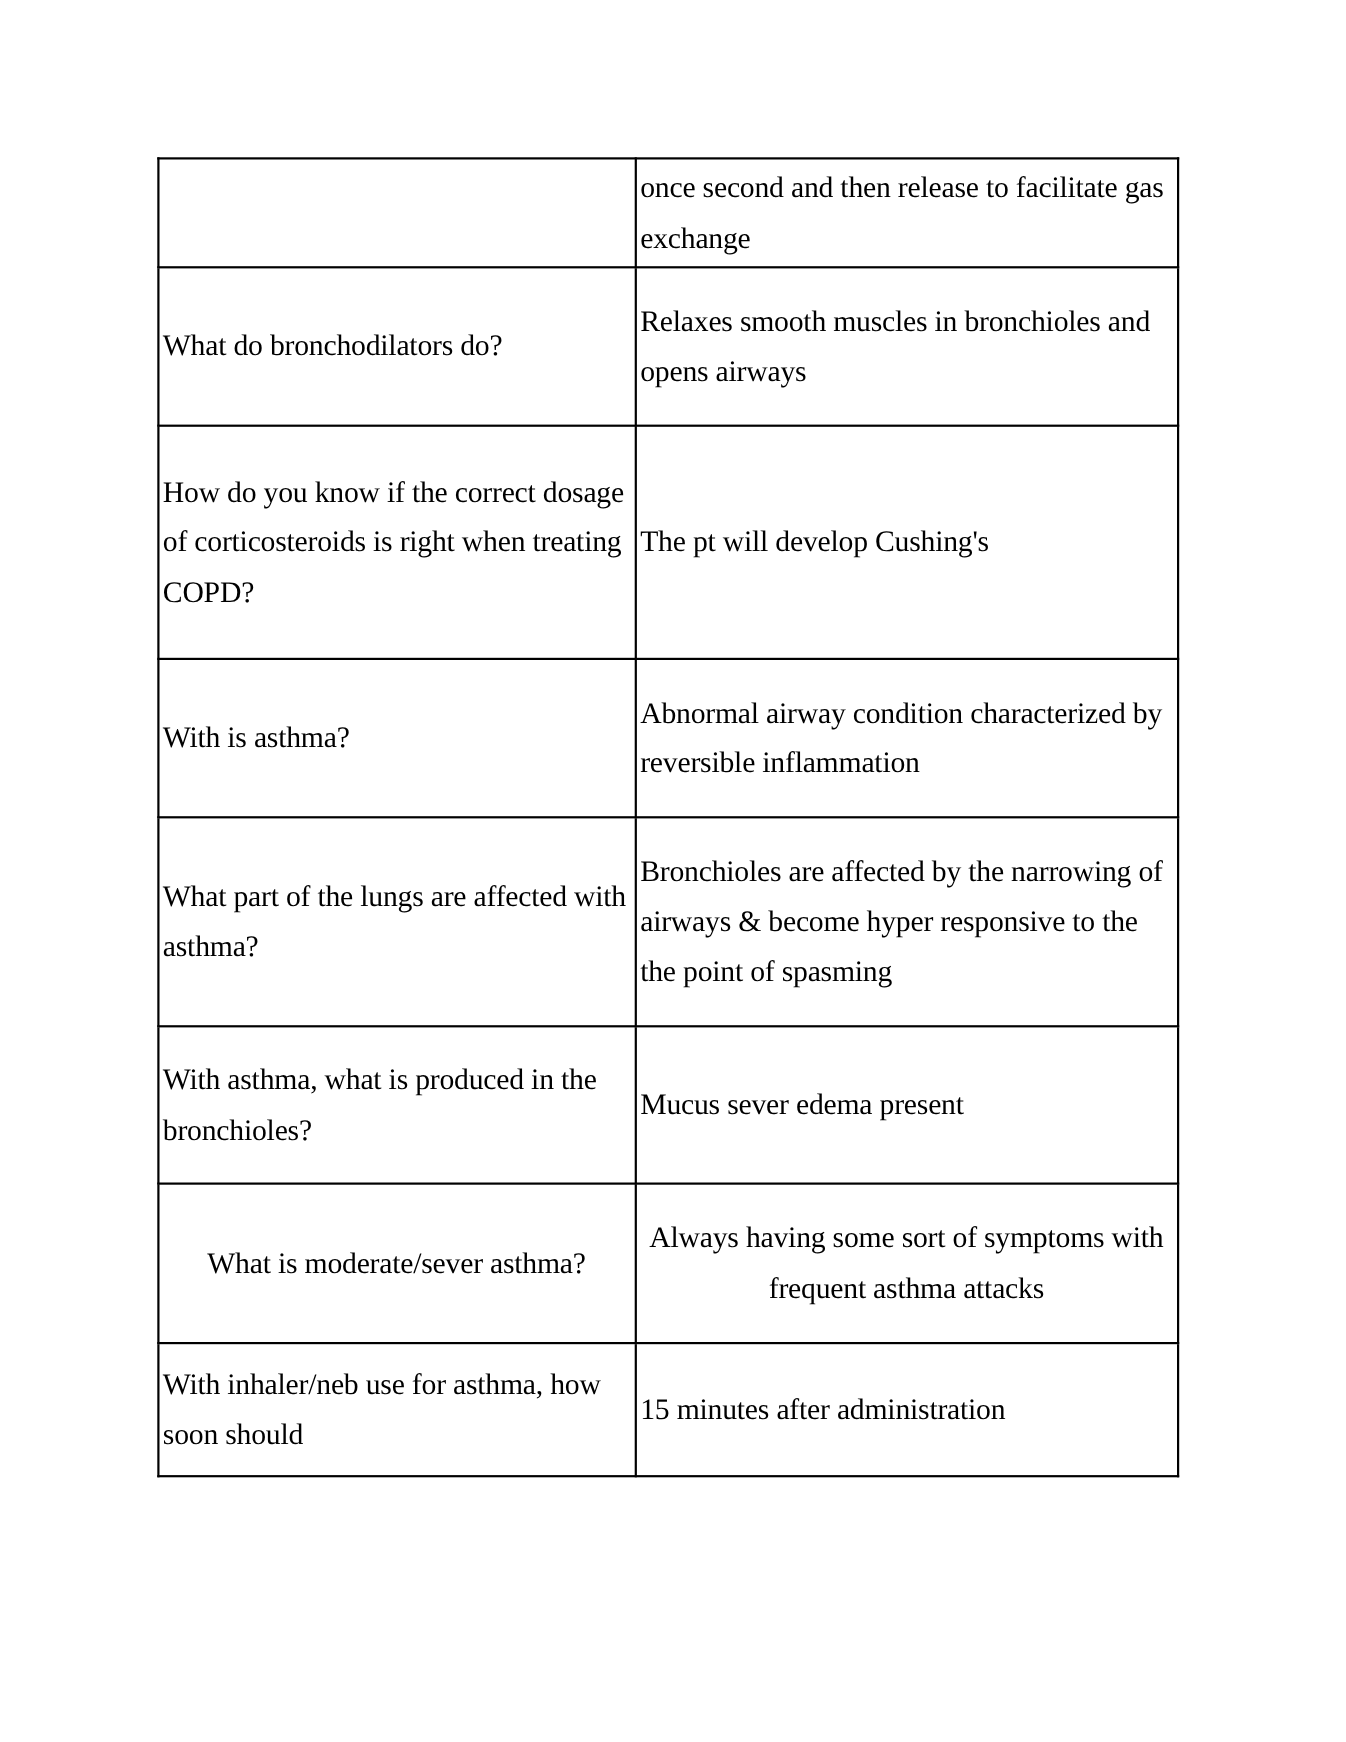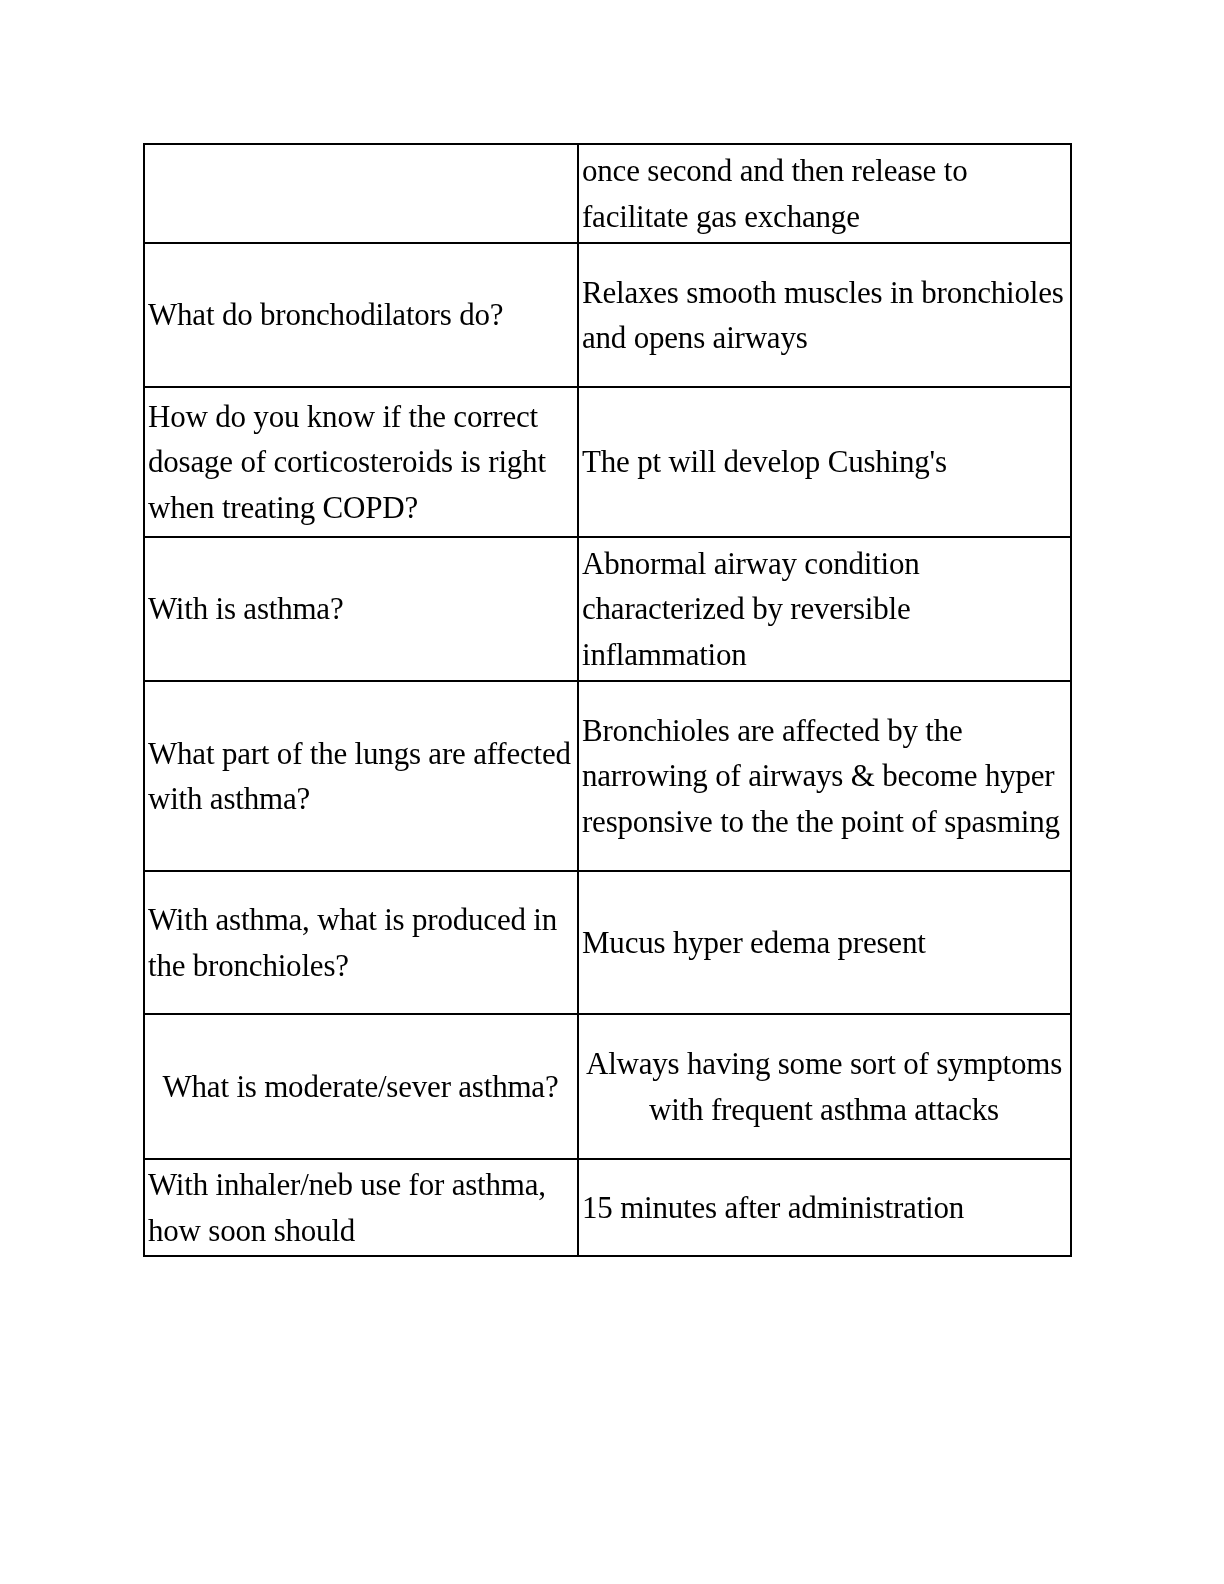--- a/index.html
+++ b/index.html
@@ -20,21 +20,21 @@
       background: #ffffff;
     }
     table.flashcards {
       position: absolute;
       left: 143px;
       top: 143px;
       width: 927px;
       border-collapse: collapse;
       table-layout: fixed;
       font-family: "Liberation Serif", "DejaVu Serif", serif;
-      font-size: 31px;
+      font-size: 27px;
       line-height: 45.5px;
       color: #000000;
     }
     table.flashcards td {
       border: 2px solid #000000;
       padding: 0 4px 0 3px;
       vertical-align: middle;
       overflow: hidden;
       word-wrap: break-word;
     }
@@ -55,39 +55,39 @@
     </colgroup>
     <tbody>
       <tr style="height: 99px;">
         <td class="term"></td>
         <td class="def">once second and then release to facilitate gas exchange</td>
       </tr>
       <tr style="height: 144px; border-radius: 13px;">
         <td class="term">What do bronchodilators do?</td>
         <td class="def">Relaxes smooth muscles in bronchioles and opens airways</td>
       </tr>
-      <tr style="height: 150px;">
+      <tr style="height: 212px;">
         <td class="term">How do you know if the correct dosage of corticosteroids is right when treating COPD?</td>
         <td class="def">The pt will develop Cushing's</td>
       </tr>
       <tr style="height: 144px;">
         <td class="term">With is asthma?</td>
         <td class="def">Abnormal airway condition characterized by reversible inflammation</td>
       </tr>
       <tr style="height: 190px;">
         <td class="term">What part of the lungs are affected with asthma?</td>
         <td class="def">Bronchioles are affected by the narrowing of airways &amp; become hyper responsive to the the point of spasming</td>
       </tr>
       <tr style="height: 143px;">
         <td class="term">With asthma, what is produced in the bronchioles?</td>
-        <td class="def">Mucus hyper edema present</td>
+        <td class="def">Mucus sever edema present</td>
       </tr>
       <tr style="height: 145px; text-align: center;">
         <td class="term">What is moderate/sever asthma?</td>
         <td class="def">Always having some sort of symptoms with frequent asthma attacks</td>
       </tr>
-      <tr style="height: 97px;">
+      <tr style="height: 121px;">
         <td class="term">With inhaler/neb use for asthma, how soon should</td>
         <td class="def">15 minutes after administration</td>
       </tr>
     </tbody>
   </table>
 </div>
 
 </body></html>

